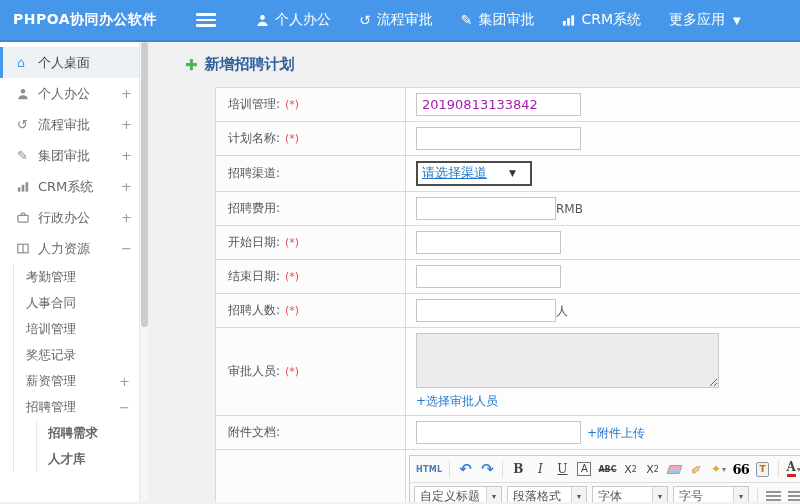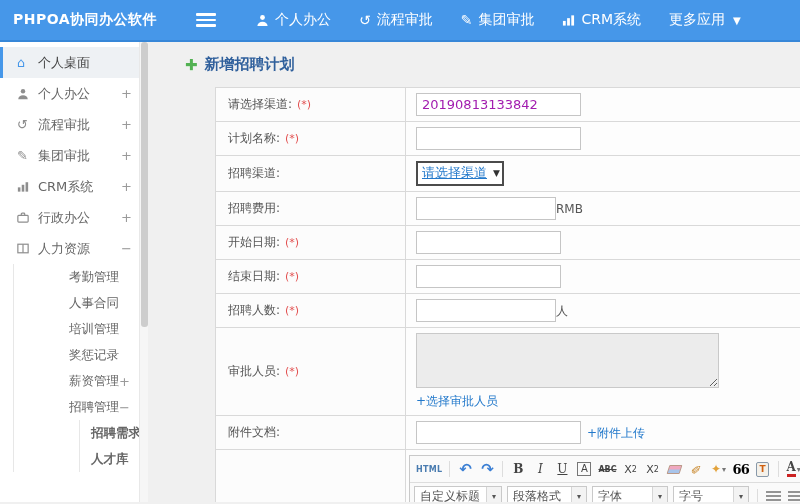--- a/index.html
+++ b/index.html
@@ -22,40 +22,40 @@
   
   .sidebar { width:148px; background:#fff; position:relative; padding-top:5px; flex:none; }
   .sb-scroll { position:absolute; top:0; right:0; width:9px; height:100%; background:#f6f6f6; border-left:1px solid #e8e8e8; }
   .sb-thumb { position:absolute; top:0; left:1px; width:7px; height:62%; background:#cdcdcd; border-radius:3px; }
   .sb-item { height:31px; display:flex; align-items:center; padding:0 16px 0 14px; color:#666; cursor:pointer; border-left:3px solid transparent; }
   .sb-item.active { background:#eef1f4; border-left-color:#4697e9; color:#444; }
   .sb-item.active .sb-ico { color:#4697e9; }
   .sb-ico { width:21px; color:#8e8e8e; font-size:13px; display:inline-flex; align-items:center; }
   .sb-label { font-size:13px; }
   .expander { margin-left:auto; color:#9a9a9a; font-size:13px; }
-  .sb-group2 { margin-left:13px; border-left:1px solid #e7e7e7;padding-left:43px; }
+  .sb-group2 { margin-left:13px; border-left:1px solid #e7e7e7; }
   .sb-item2 { height:26px; display:flex; align-items:center; padding-left:12px; padding-right:18px; color:#666; font-size:12.5px; cursor:pointer; }
   .sb-group3 { margin-left:22px; border-left:1px solid #e7e7e7;font-weight:bold; }
   .sb-item3 { height:26px; display:flex; align-items:center; padding-left:11px; color:#666; font-size:12.5px; cursor:pointer; }
 
   
   .main { flex:1; padding:13px 0 0 37px; overflow:hidden; }
   .page-title { display:flex; align-items:center; gap:7px; margin-bottom:13px; }
   .plus-ico { color:#52b152; font-size:15px; font-weight:bold; text-shadow:0 1px 0 #cfe9cf; }
   .page-title h2 { font-size:15px; color:#30609c; font-weight:bold; }
 
   table.form { border-collapse:collapse; margin-left:30px; width:700px; background:#fdfdfd; }
   table.form td { border:1px solid #d9d9d9; }
   td.lbl { width:190px; padding-left:12px; font-size:12px; color:#555; height:34px; vertical-align:middle; background:#fcfcfc; }
   td.val { padding:5px 10px; vertical-align:middle; font-size:12px; color:#555; }
   .req { color:#e25050; margin-left:5px; font-size:11px; }
   input.txt { border:1px solid #c5c5c5; height:23px; padding:0 5px; font-size:13px; color:#a21caf; background:#fff; font-family:inherit; }
   .w165 { width:165px; } .w145 { width:145px; } .w140 { width:140px; }
   .suffix { margin-left:0; color:#555; font-size:12px; }
-  .chan-select { display:inline-flex; align-items:center; gap:6px; border:2px solid #4b4b4b; background:#fff; padding:1px 2px 2px 4px; cursor:pointer; }
+  .chan-select { display:inline-flex; align-items:center; gap:22px; border:2px solid #4b4b4b; background:#fff; padding:1px 14px 2px 4px; cursor:pointer; }
   .chan-select .ph { color:#2379cb; text-decoration:underline; font-size:13px; }
   .chan-select .arr { font-size:9px; color:#333; }
   textarea.approver { width:303px; height:55px; background:#ececec; border:1px solid #c9c9c9; resize:both; display:block; }
   a.blue-link { color:#2379cb; text-decoration:none; font-size:12px; cursor:pointer; }
   .link-row { margin-top:5px; display:block; }
   .attach-link { margin-left:6px; }
 
   
   td.editor-cell { padding:5px 0 0 3px; vertical-align:top; height:70px; }
   .editor { width:492px; border:1px solid #c9c9c9; background:#fff; }
@@ -225,21 +225,21 @@
 
   <div class="main">
     <div class="page-title">
       <span class="plus-ico">✚</span>
       <h2>新增招聘计划</h2>
     </div>
 
     <table class="form">
       <tbody>
           <tr>
-        <td class="lbl"><span>请选择渠道:</span><span class="req">(*)</span></td>
+        <td class="lbl"><span>培训管理:</span><span class="req">(*)</span></td>
         <td class="val"><input class="txt w165" value="20190813133842" style=""></td>
       </tr>
       <tr>
         <td class="lbl"><span>计划名称:</span><span class="req">(*)</span></td>
         <td class="val"><input class="txt w165" style=""></td>
       </tr>
       <tr>
         <td class="lbl"><span>招聘渠道:</span></td>
         <td class="val">
           <span class="chan-select">

